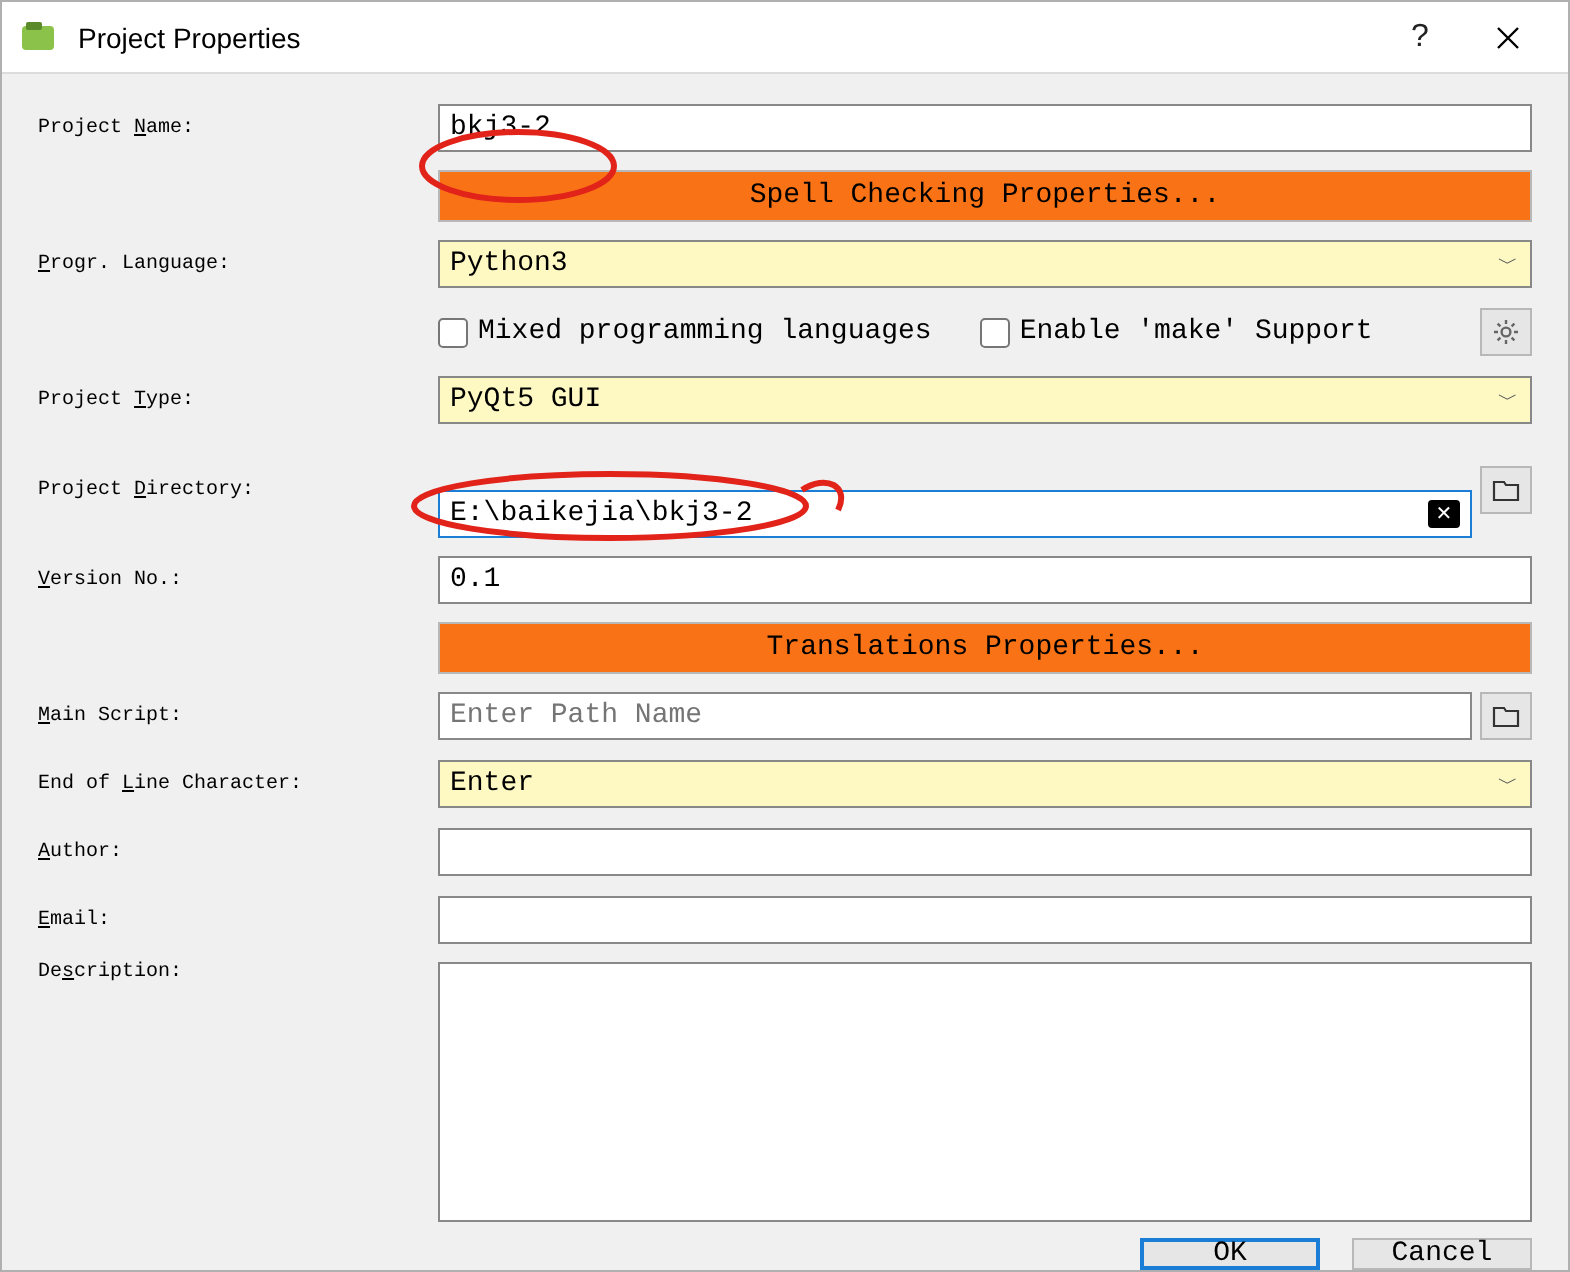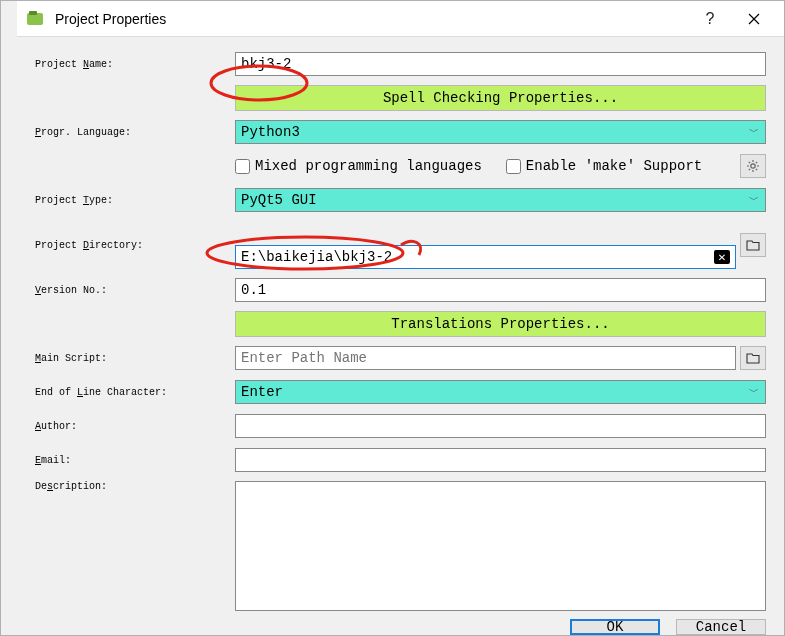--- a/index.html
+++ b/index.html
@@ -78,30 +78,30 @@
   height: 24px;
   border: 1px solid #888;
   background: #fff;
   padding: 0 5px;
   font-family: Liberation Mono, monospace;
   font-size: 14px;
   width: 100%;
 }
 input[type=text].focused { border: 1px solid #1a7dd6; outline: none; }
 .combo {
-  background: #5eead4;
+  background: #fef9c3;
   display: flex;
   align-items: center;
   justify-content: space-between;
   padding: 0 6px 0 5px;
 }
 .combo .chev { font-size: 10px; color: #555; }
 .btn-wide {
   height: 26px;
-  background: #bef264;
+  background: #f97316;
   border: 1px solid #b8b8b8;
   width: 100%;
   font-family: "Courier New", monospace;
   font-size: 14px;
   cursor: pointer;
   display: flex;
   align-items: center;
   justify-content: center;
 }
 .icon-btn {
@@ -179,21 +179,21 @@
   border: 2px solid #1a7dd6;
 }
 .footer .fbtn.secondary {
   border: 1px solid #b8b8b8;
 }
 .annot {
   position: absolute;
   pointer-events: none;
 }
 .annot svg { overflow: visible; }
-.window { position: relative; padding-left: 16px; }
+.window { position: relative; }
 </style>
 </head>
 <body>
 
 <div class="window">
   <div class="titlebar">
     <span class="app-icon">
       <svg viewBox="0 0 20 20">
           <rect x="2" y="4" width="16" height="12" rx="2" fill="#8bc34a"></rect>
           <rect x="4" y="2" width="8" height="4" rx="1" fill="#5a8a2a"></rect>

